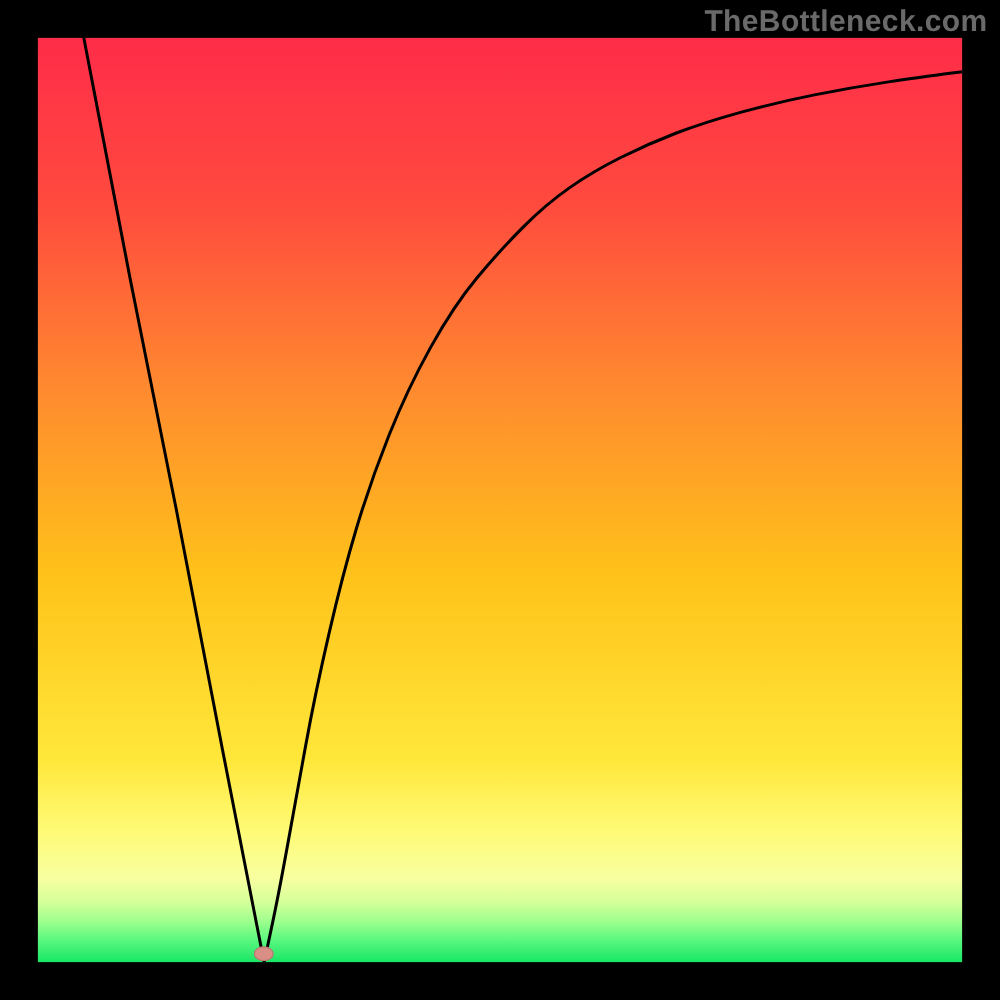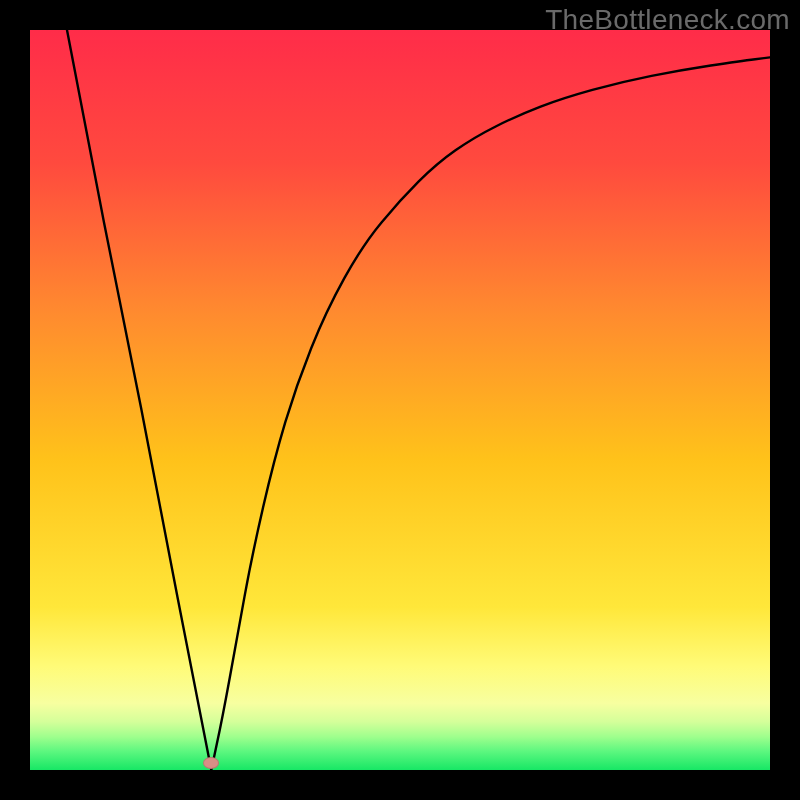--- a/index.html
+++ b/index.html
@@ -41,22 +41,22 @@
     height: 12px;
     border-radius: 50%;
     transform: translate(-50%, -50%);
     box-shadow: 0 0 0 1px rgba(0,0,0,0.15) inset;
   }
   .watermark {
     position: absolute;
     top: 4px;
     right: 10px;
     color: #6a6a6a;
-    font-size: 28px;
-    font-weight: 400;
+    font-size: 24px;
+    font-weight: 700;
     letter-spacing: 0.3px;
     user-select: none;
   }
 </style>
 </head>
 <body>
 
 <div class="frame">
 
   <div class="plot-area">

